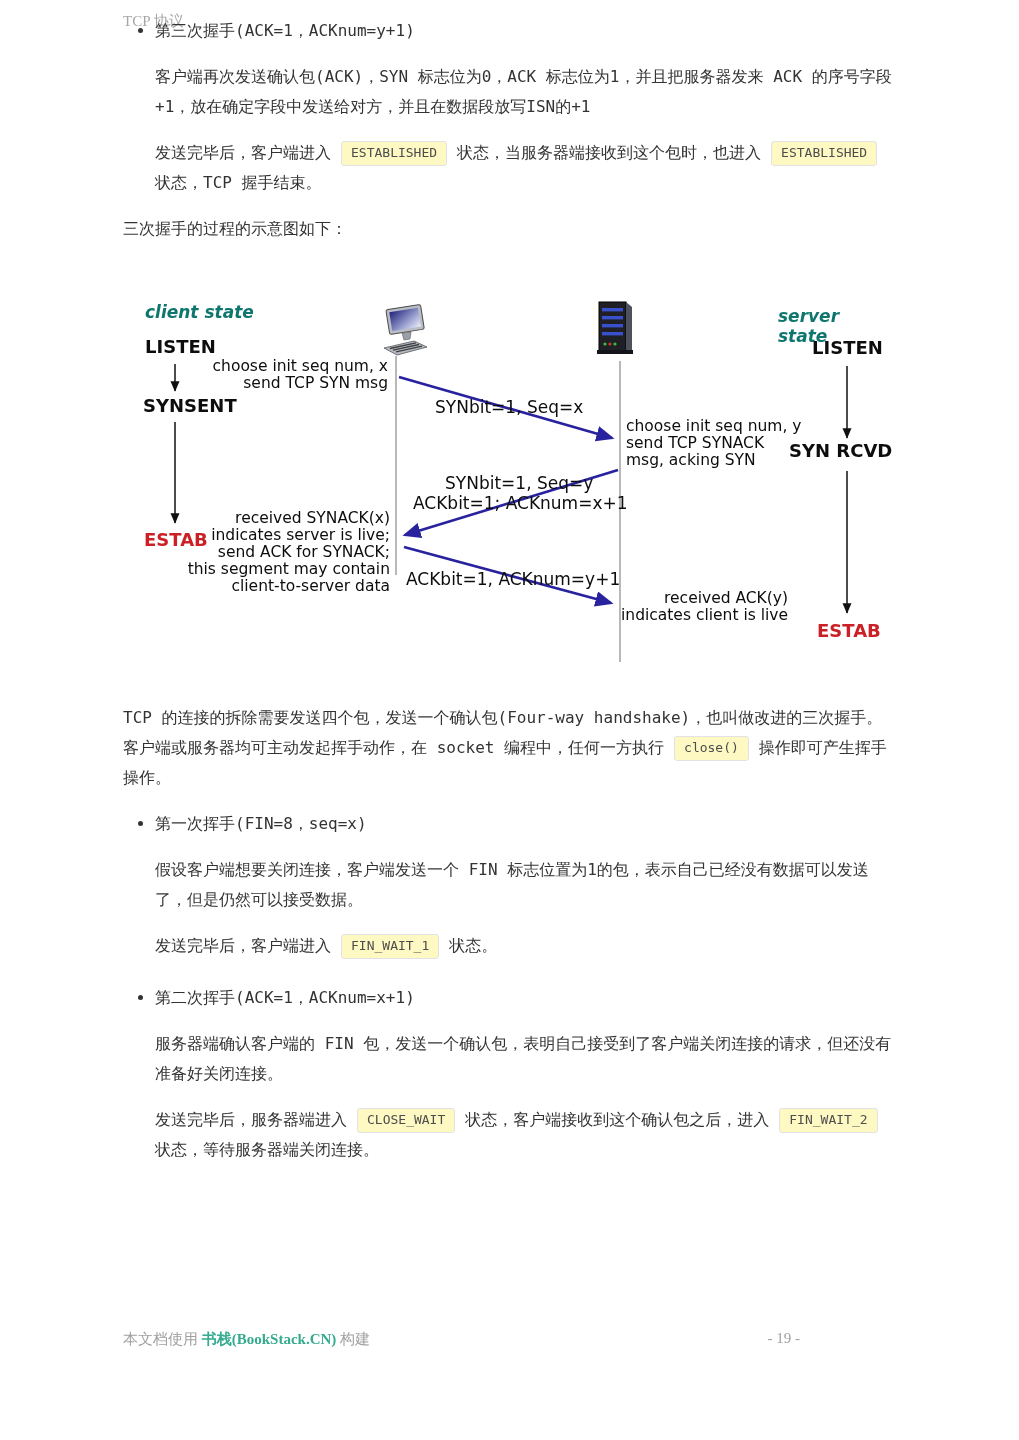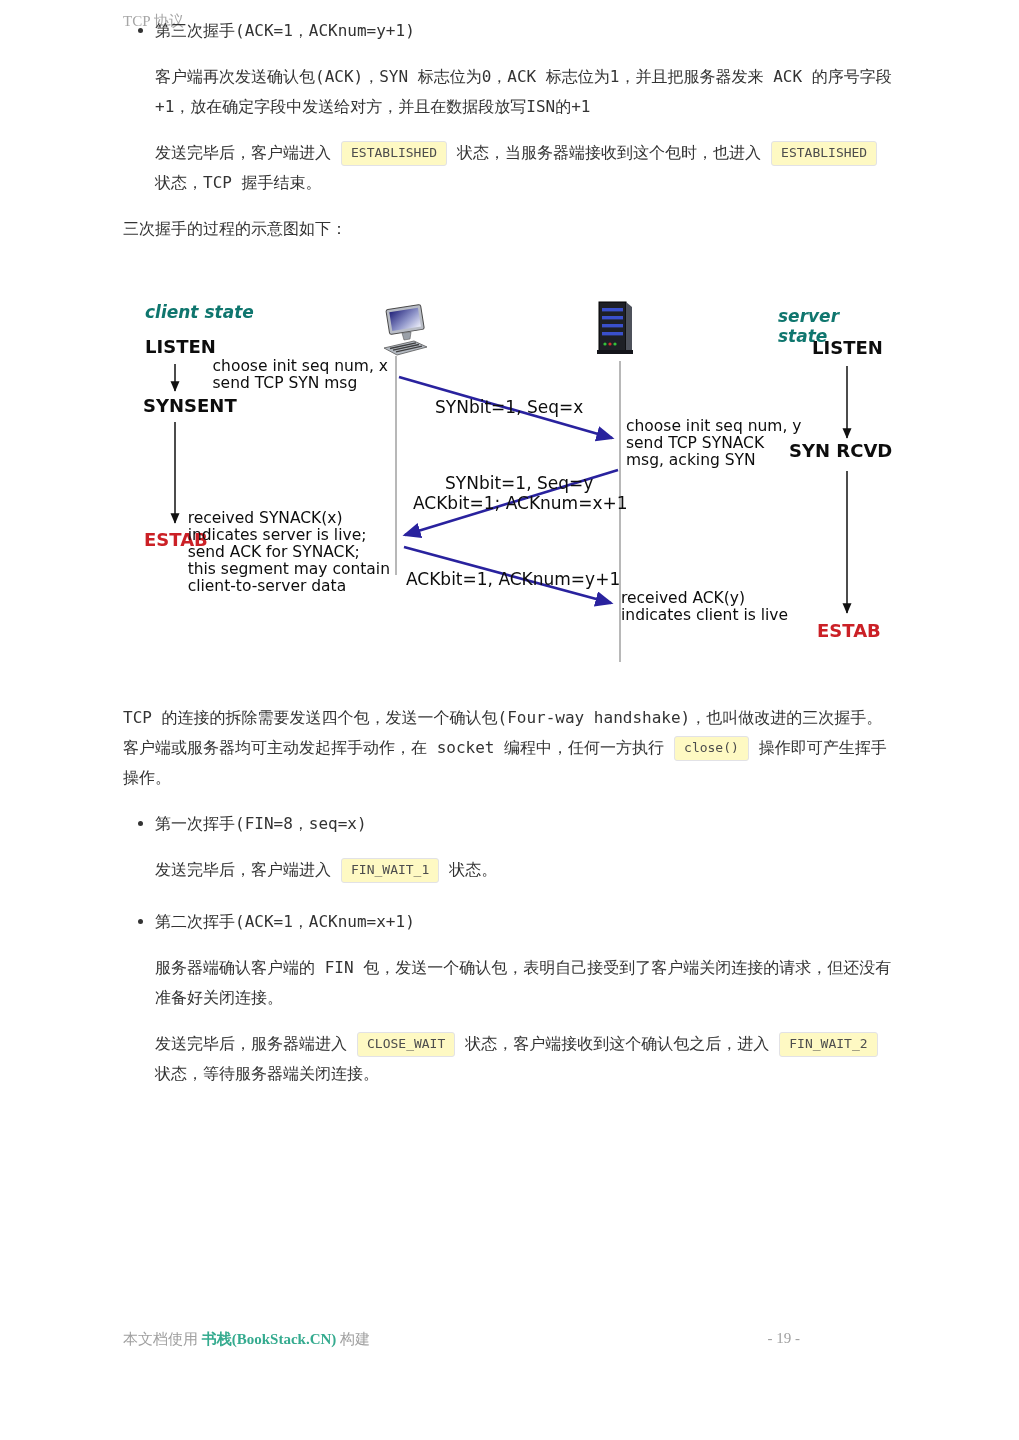--- a/index.html
+++ b/index.html
@@ -29,21 +29,21 @@
   .intro { margin-top:16px; }
 
   
   .diagram { position:relative; width:770px; height:385px; margin:50px 0 24px; }
   .diagram svg.canvas { position:absolute; left:0; top:0; }
   .dg { position:absolute; font-family:"DejaVu Sans","Liberation Sans",sans-serif; color:#0d0d0d; }
   .dg-statecol { font-size:17px; font-style:italic; font-weight:bold; color:#0f766e; }
   .dg-state { font-size:18px; font-weight:700; letter-spacing:0; }
   .dg-state.red { color:#cb2026; }
   .dg-note { font-size:15.5px; line-height:17px; white-space:pre-line; }
-  .dg-note.r { }
+  .dg-note.r { text-align:right; }
   .dg-msg { font-size:17px; }
   .dg-icon { position:absolute; }
 
   
   .doc-footer {
     position:absolute; left:123px; right:123px; top:1330px;
     font-family:"Liberation Serif","DejaVu Serif",serif;
     font-size:15px; color:#a0a0a0;
   }
   .doc-footer .brand { color:#35ab8f; font-weight:bold; text-decoration:none; }
@@ -147,34 +147,35 @@
       <div class="dg dg-note r" style="right:505px; top:64px;">choose init seq num, x
 send TCP SYN msg</div>
       <div class="dg dg-note" style="left:503px; top:124px;">choose init seq num, y
 send TCP SYNACK
 msg, acking SYN</div>
       <div class="dg dg-note r" style="right:503px; top:216px;">received SYNACK(x)
 indicates server is live;
 send ACK for SYNACK;
 this segment may contain
 client-to-server data</div>
-      <div class="dg dg-note" style="left:498px; top:296px;">received ACK(y)
+      <div class="dg dg-note" style="left:498px; top:296px;text-align:right;">received ACK(y)
 indicates client is live</div>
 
       <div class="dg dg-msg" style="left:312px; top:103px;">SYNbit=1, Seq=x</div>
       <div class="dg dg-msg" style="left:322px; top:179px;">SYNbit=1, Seq=y</div>
       <div class="dg dg-msg" style="left:290px; top:199px;">ACKbit=1; ACKnum=x+1</div>
       <div class="dg dg-msg" style="left:283px; top:275px;">ACKbit=1, ACKnum=y+1</div>
     </div>
 
     <p class="flush" style="margin:0; margin-left:0;"><span>TCP 的连接的拆除需要发送四个包，发送一个确认包(Four-way handshake)，也叫做改进的三次握手。客户端或服务器均可主动发起挥手动作，在 socket 编程中，任何一方执行</span><span class="badge">close()</span><span>操作即可产生挥手操作。</span></p>
 
     <ul class="blist" style="margin-top:16px;">
       <li>
         <div class="li-title">第一次挥手(FIN=8，seq=x)</div>
+        <p>假设客户端想要关闭连接，客户端发送一个 FIN 标志位置为1的包，表示自己已经没有数据可以发送了，但是仍然可以接受数据。</p>
         <p><span>发送完毕后，客户端进入</span><span class="badge">FIN_WAIT_1</span><span>状态。</span></p>
       </li>
       <li>
         <div class="li-title">第二次挥手(ACK=1，ACKnum=x+1)</div>
         <p>服务器端确认客户端的 FIN 包，发送一个确认包，表明自己接受到了客户端关闭连接的请求，但还没有准备好关闭连接。</p>
         <p><span>发送完毕后，服务器端进入</span><span class="badge">CLOSE_WAIT</span><span>状态，客户端接收到这个确认包之后，进入</span><span class="badge">FIN_WAIT_2</span><span>状态，等待服务器端关闭连接。</span></p>
       </li>
     </ul>
 
   </div>

